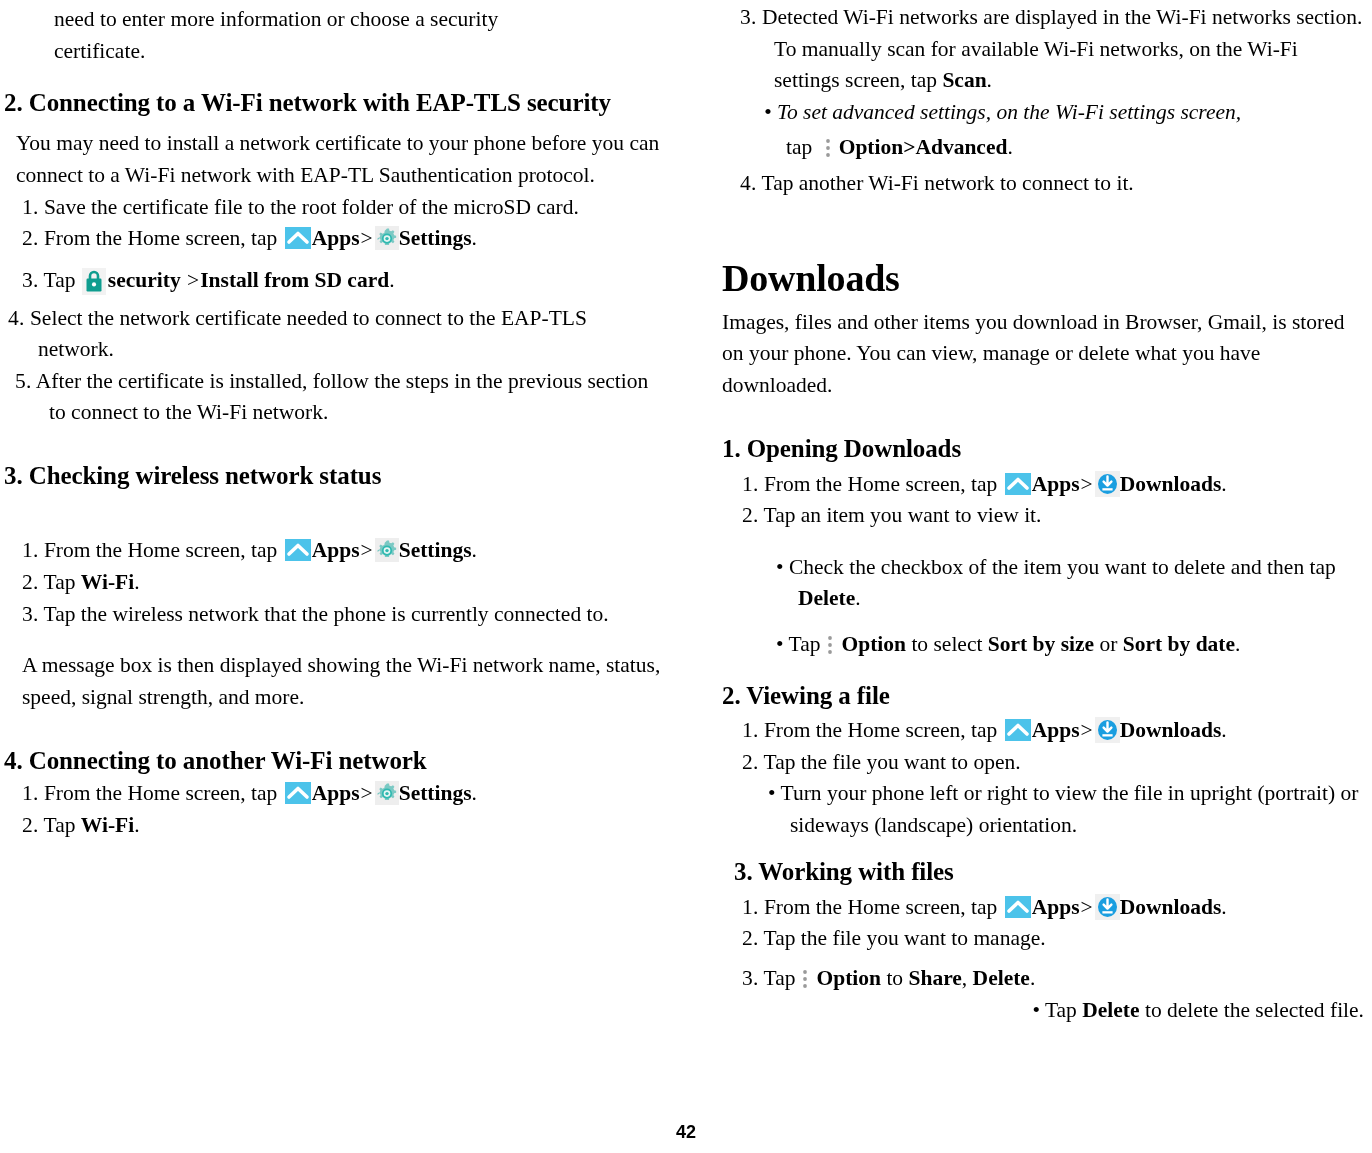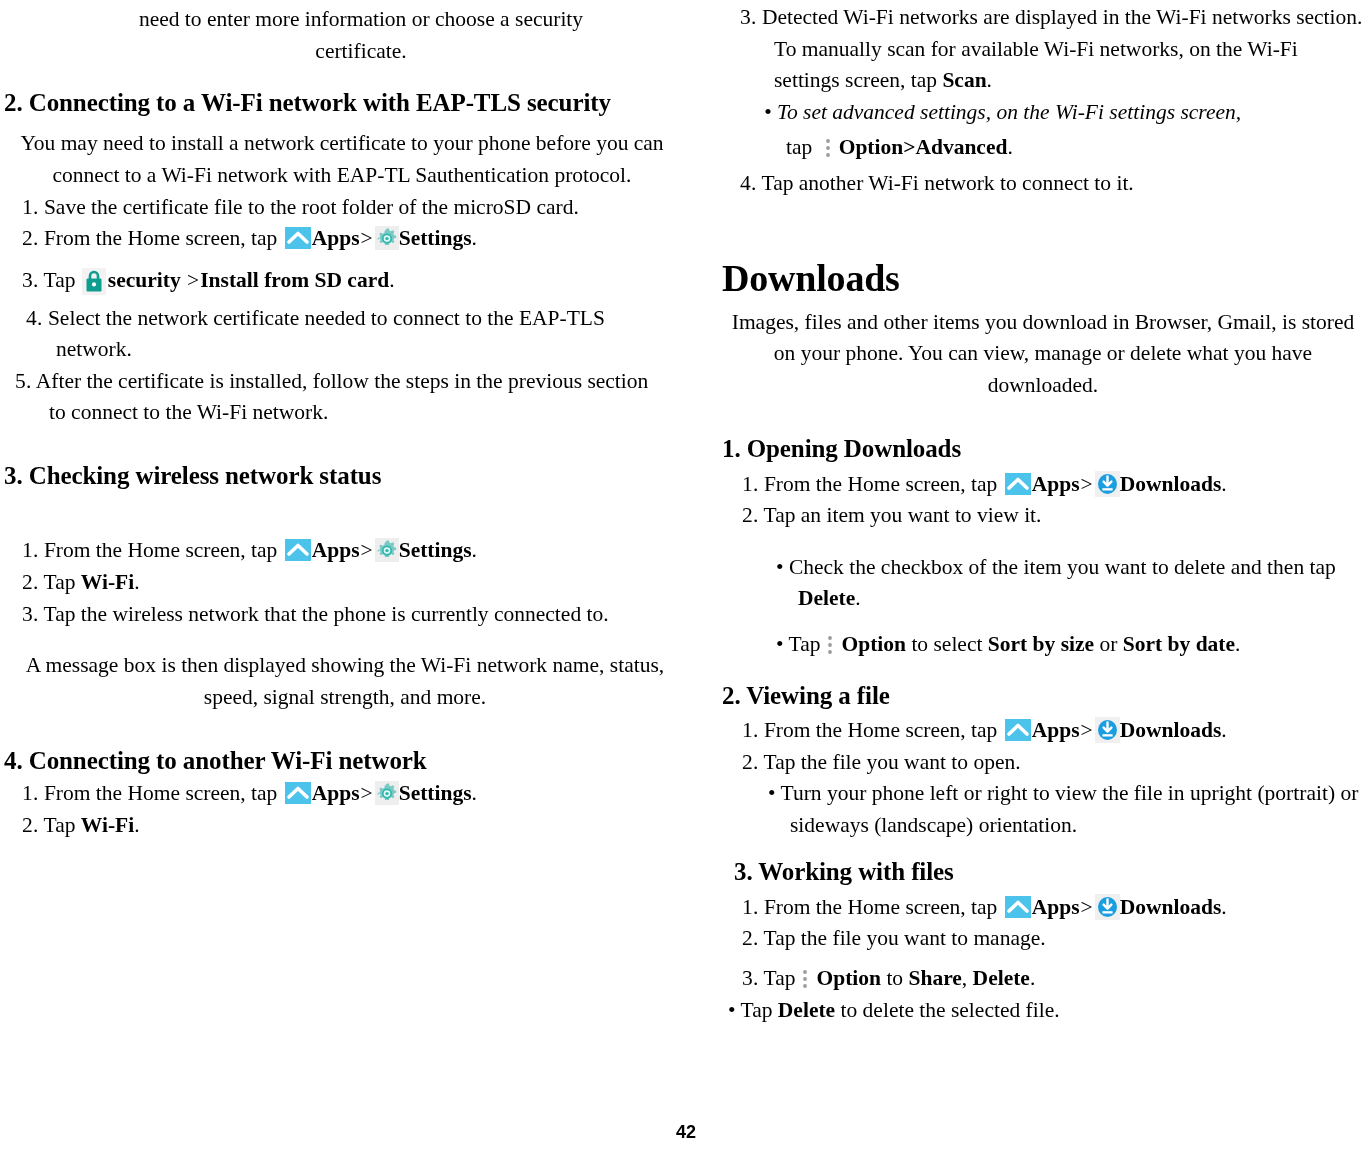--- a/index.html
+++ b/index.html
@@ -50,21 +50,20 @@
     letter-spacing: -0.1px;
   }
   .h2.hang {
     padding-left: 30px;
     text-indent: -30px;
   }
   .para {
     font-size: 21.5px;
     line-height: 1.48;
     margin: 0;
-    text-align: center;
   }
   .ol {
     list-style: none;
     margin: 0;
     padding: 0;
   }
   .li {
     font-size: 21.5px;
     line-height: 1.47;
     margin: 0;
@@ -203,21 +202,21 @@
           <span>Tap</span>
           <span class="icon icon-lock">
             <svg width="24" height="27" viewBox="0 0 24 27">
               <path d="M8 11 L8 8 a4 4 0 0 1 8 0 L16 11" fill="none" stroke="#0f9d8f" stroke-width="2.6"></path>
               <rect x="4.5" y="10.5" width="15" height="13" rx="1.2" fill="#0f9d8f"></rect>
               <circle cx="12" cy="16.4" r="2.1" fill="#ffffff"></circle>
             </svg>
           </span><b>security</b> <span class="gt">&gt;</span><b>Install from SD card</b><span>.</span>
         </p>
 
-        <p class="li" style="margin-left:22px;margin-top:6px;">
+        <p class="li" style="margin-left:4px;margin-top:6px;">
           <span class="num">4.</span>
           <span>Select the network certificate needed to connect to the EAP-TLS network.</span>
         </p>
 
         <p class="li wide" style="margin-left:11px;">
           <span class="num">5.</span>
           <span>After the certificate is installed, follow the steps in the previous section to connect to the Wi-Fi network.</span>
         </p>
       </div>
 
@@ -456,21 +455,21 @@
               <circle cx="6" cy="13" r="1.9" fill="#9a9a9a"></circle>
               <circle cx="6" cy="20" r="1.9" fill="#9a9a9a"></circle>
             </svg>
           </span><b>Option</b>
           <span>to</span>
           <b>Share</b><span>,</span>
           <b>Delete</b><span>.</span>
         </p>
 
 
-        <p class="bullet" style="">
+        <p class="bullet" style="text-align:right;">
           <span>•</span>
           <span>Tap</span>
           <b>Delete</b>
           <span>to delete the selected file.</span>
         </p>
       </div>
 
     </div>
 
   </div>

